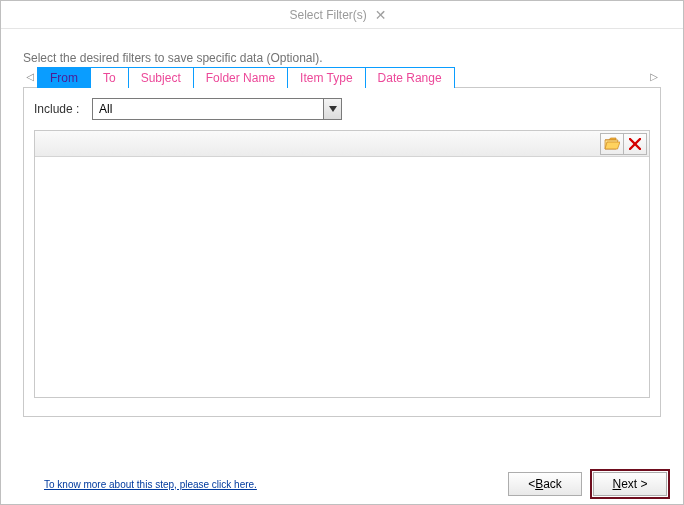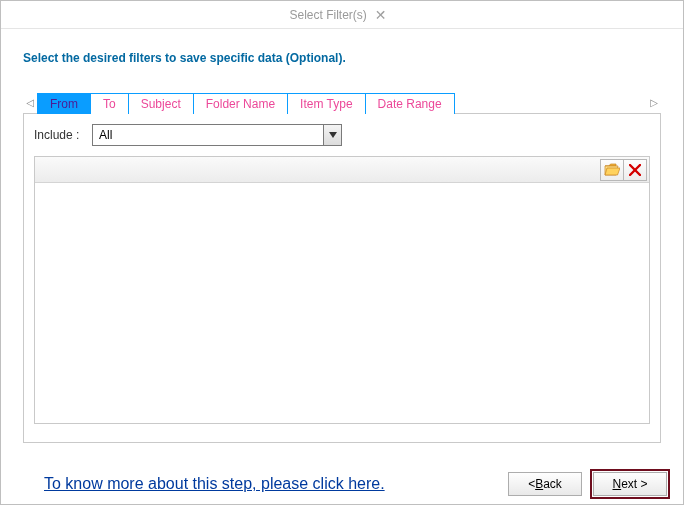--- a/index.html
+++ b/index.html
@@ -32,24 +32,23 @@
     color: #a0a0a0;
     font-size: 14px;
     padding: 2px 8px;
     cursor: default;
   }
   
   .content {
     padding: 22px 22px 0 22px;
   }
   .instruction {
-    font-weight: bold;
-    font-size: 12px;
-    color: #0369a1;
-    margin-bottom: 26px;
+    font-weight: normal;
+    font-size: 12px;
+    color: #737373;
   }
   
   .tabs-row {
     display: flex;
     align-items: stretch;
     height: 22px;
   }
   .scroll-arrow {
     width: 14px;
     display: flex;
@@ -157,21 +156,21 @@
     left: 0; right: 0; bottom: 0;
     height: 42px;
     display: flex;
     align-items: center;
     justify-content: space-between;
     padding: 0 14px 0 44px;
   }
   .help-link {
     color: #003a9e;
     text-decoration: underline;
-    font-size: 16px;
+    font-size: 10px;
     cursor: default;
   }
   .buttons {
     display: flex;
     gap: 8px;
     align-items: center;
   }
   .btn {
     min-width: 74px;
     height: 24px;

